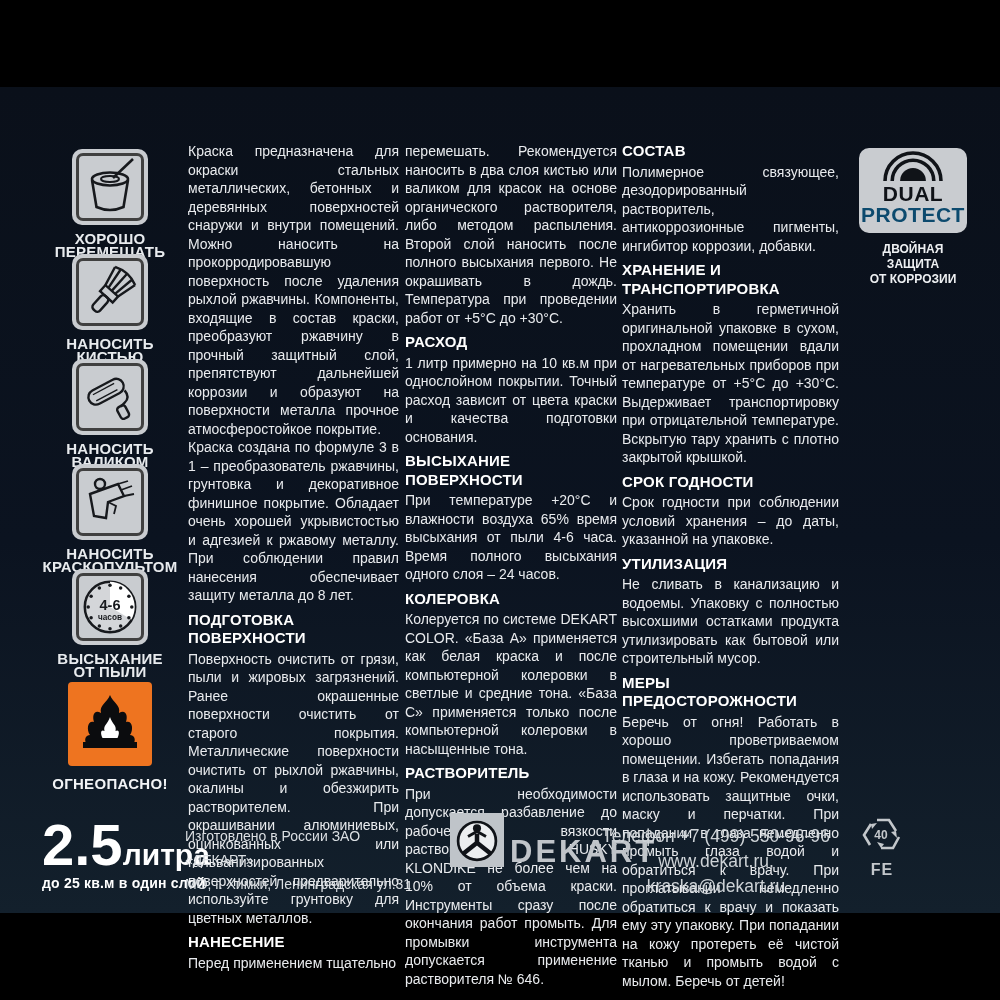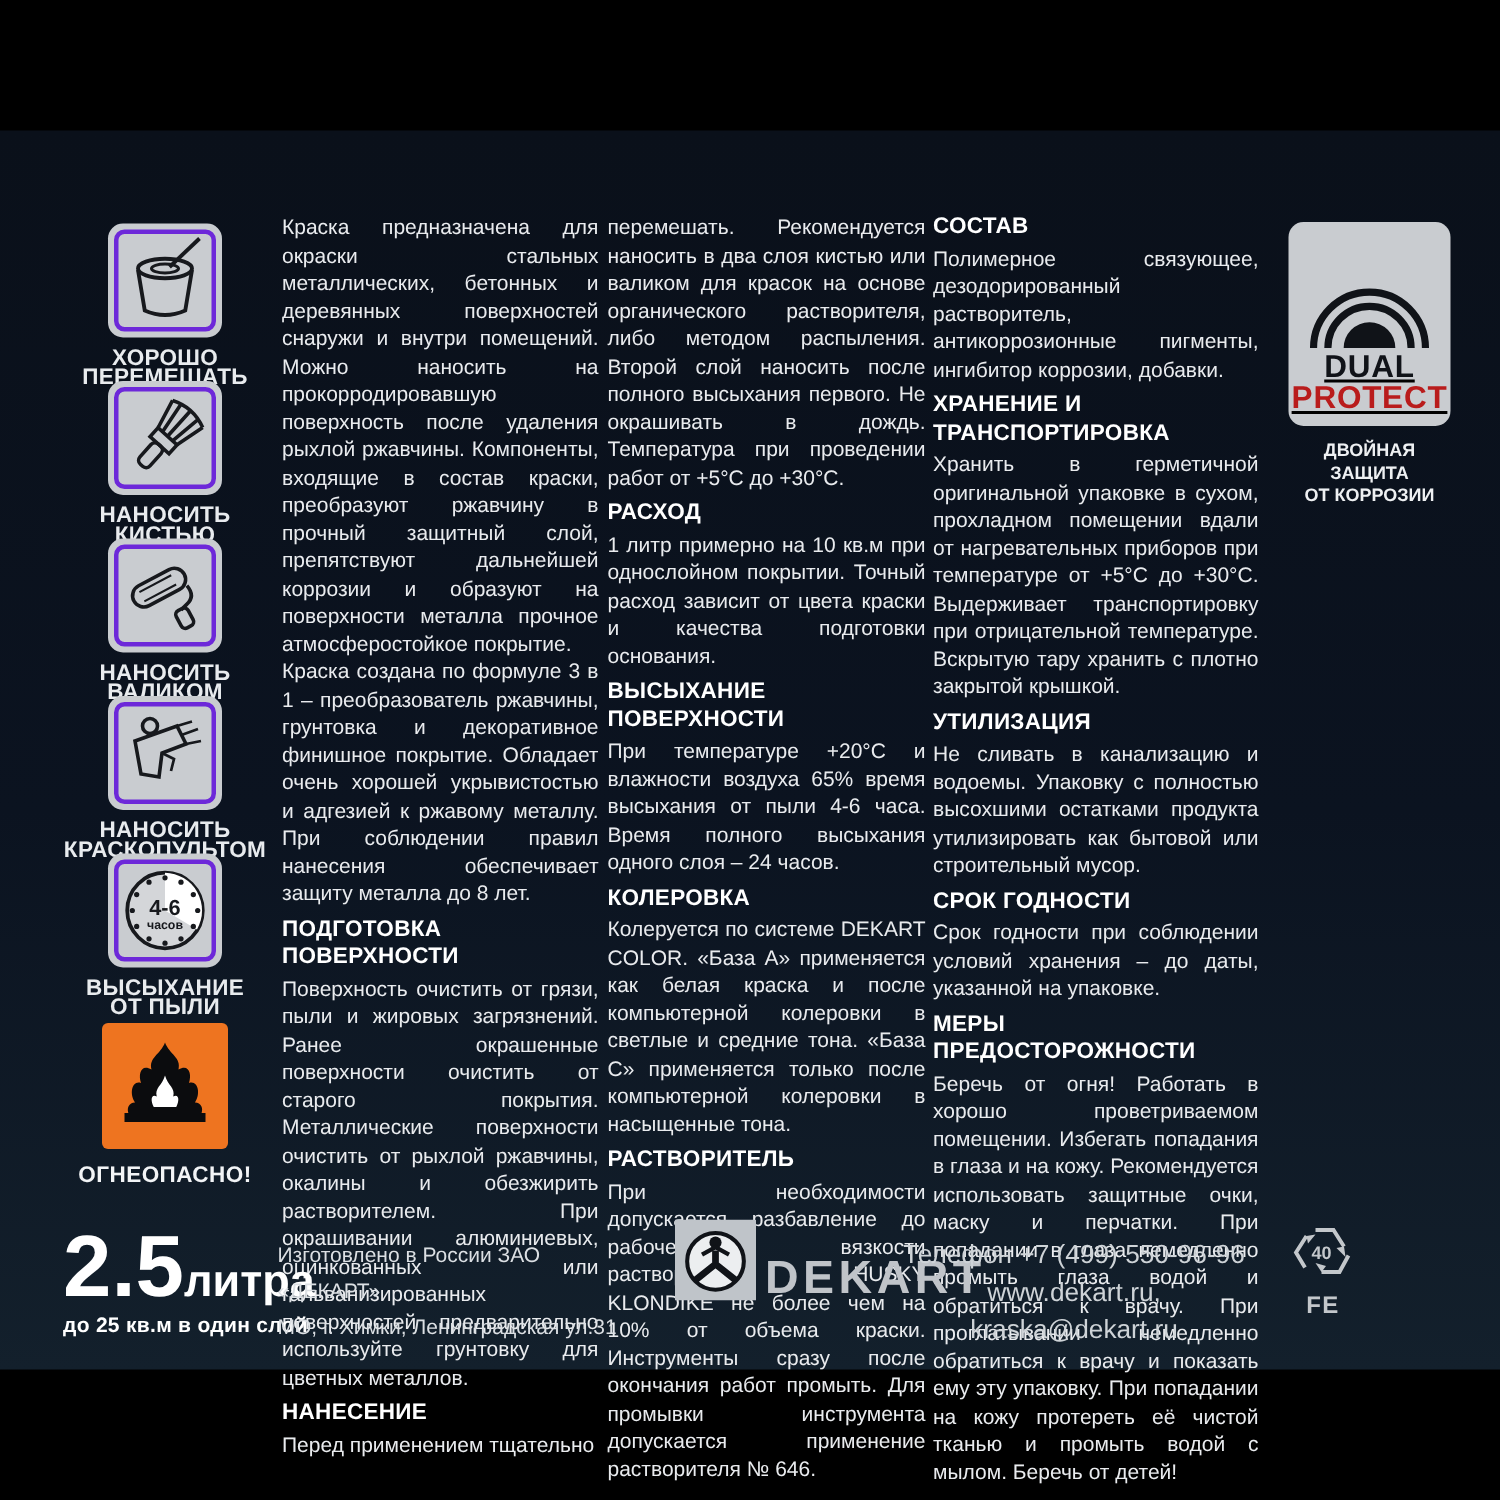--- a/index.html
+++ b/index.html
@@ -5,44 +5,44 @@
   html,body{margin:0;padding:0;background:#000;}
   .stage{position:relative;width:1000px;height:1000px;background:#000;overflow:hidden;
          font-family:"Liberation Sans",sans-serif;}
   .panel{position:absolute;left:0;top:87px;width:1000px;height:826px;
          background:linear-gradient(180deg,#0a101a 0%,#0b1320 55%,#13202c 100%);}
 
   
   .icon-block{position:absolute;width:150px;left:35px;text-align:center;}
   .icon-box{width:76px;height:76px;margin:0 auto;background:#c9ccd0;border-radius:10px;
             padding:4px;box-sizing:border-box;}
-  .icon-inner{width:100%;height:100%;border:3px solid #6d28d9;border-radius:7px;
+  .icon-inner{width:100%;height:100%;border:3px solid #404040;border-radius:7px;
               box-sizing:border-box;display:flex;align-items:center;justify-content:center;overflow:hidden;}
   .icon-label{margin-top:7px;font-size:15px;line-height:13px;font-weight:bold;color:#e8ebee;letter-spacing:.2px;}
   .flame-box{width:84px;height:84px;margin:0 auto;background:#ee7420;border-radius:4px;
              display:flex;align-items:center;justify-content:center;}
   .flame-label{margin-top:9px;font-size:15px;font-weight:bold;color:#f2f4f6;letter-spacing:.3px;}
 
   
   .col{position:absolute;top:55px;font-size:14px;line-height:18.5px;color:#e9ebee;
        text-align:justify;}
   .col-1{left:188px;width:211px;}
   .col-2{left:405px;width:212px;}
   .col-3{left:622px;width:217px;}
   .sec-h{font-size:15px;font-weight:bold;color:#ffffff;margin:6px 0 2px;text-align:left;letter-spacing:.2px;}
   .sec-h.first{margin-top:0;}
   .col p{margin:0;}
 
   
   .badge{position:absolute;left:858px;top:61px;width:110px;text-align:center;}
-  .badge-sq{width:108px;height:136px;margin:0 auto;background:#c9ccd0;border-radius:10px;
+  .badge-sq{width:108px;height:85px;margin:0 auto;background:#c9ccd0;border-radius:10px;
             display:flex;flex-direction:column;align-items:center;justify-content:flex-end;
-            padding-bottom:7px;box-sizing:border-box;text-decoration:underline;}
+            padding-bottom:7px;box-sizing:border-box;}
   .badge-t1{font-size:21px;font-weight:bold;color:#101318;line-height:21px;letter-spacing:.5px;}
-  .badge-t2{font-size:21px;font-weight:bold;color:#b91c1c;line-height:22px;letter-spacing:.5px;}
+  .badge-t2{font-size:21px;font-weight:bold;color:#0c4a6e;line-height:22px;letter-spacing:.5px;}
   .badge-cap{margin-top:9px;font-size:12px;line-height:15px;font-weight:bold;color:#eef0f2;}
 
   
   .volume{position:absolute;left:42px;top:730px;color:#fff;}
   .volume-main{font-weight:bold;white-space:nowrap;}
   .volume-num{font-size:58px;line-height:56px;}
   .volume-unit{font-size:30px;}
   .volume-sub{font-size:14px;font-weight:bold;margin-top:2px;letter-spacing:.2px;}
   .made{position:absolute;left:185px;top:737px;width:235px;font-size:14px;line-height:24px;
         color:#dbdfe3;}
@@ -214,26 +214,26 @@
     <div class="col col-3">
       <div>
         <div class="sec-h first">СОСТАВ</div>
         <p>Полимерное связующее, дезодорированный растворитель, антикоррозионные пигменты, ингибитор коррозии, добавки.</p>
       </div>
       <div>
         <div class="sec-h">ХРАНЕНИЕ И ТРАНСПОРТИРОВКА</div>
         <p>Хранить в герметичной оригинальной упаковке в сухом, прохладном помещении вдали от нагревательных приборов при температуре от +5°С до +30°С. Выдерживает транспортировку при отрицательной температуре. Вскрытую тару хранить с плотно закрытой крышкой.</p>
       </div>
       <div>
+        <div class="sec-h">СРОК ГОДНОСТИ</div>
+        <p>Срок годности при соблюдении условий хранения – до даты, указанной на упаковке.</p>
+      </div>
+      <div>
         <div class="sec-h">УТИЛИЗАЦИЯ</div>
         <p>Не сливать в канализацию и водоемы. Упаковку с полностью высохшими остатками продукта утилизировать как бытовой или строительный мусор.</p>
-      </div>
-      <div>
-        <div class="sec-h">СРОК ГОДНОСТИ</div>
-        <p>Срок годности при соблюдении условий хранения – до даты, указанной на упаковке.</p>
       </div>
       <div>
         <div class="sec-h">МЕРЫ ПРЕДОСТОРОЖНОСТИ</div>
         <p>Беречь от огня! Работать в хорошо проветриваемом помещении. Избегать попадания в глаза и на кожу. Рекомендуется использовать защитные очки, маску и перчатки. При попадании в глаза немедленно промыть глаза водой и обратиться к врачу. При проглатывании немедленно обратиться к врачу и показать ему эту упаковку. При попадании на кожу протереть её чистой тканью и промыть водой с мылом. Беречь от детей!</p>
       </div>
     </div>
 
     <div class="badge">
       <div class="badge-sq">
         <svg width="88" height="44" viewBox="0 0 90 46" style="margin-bottom:2px">

